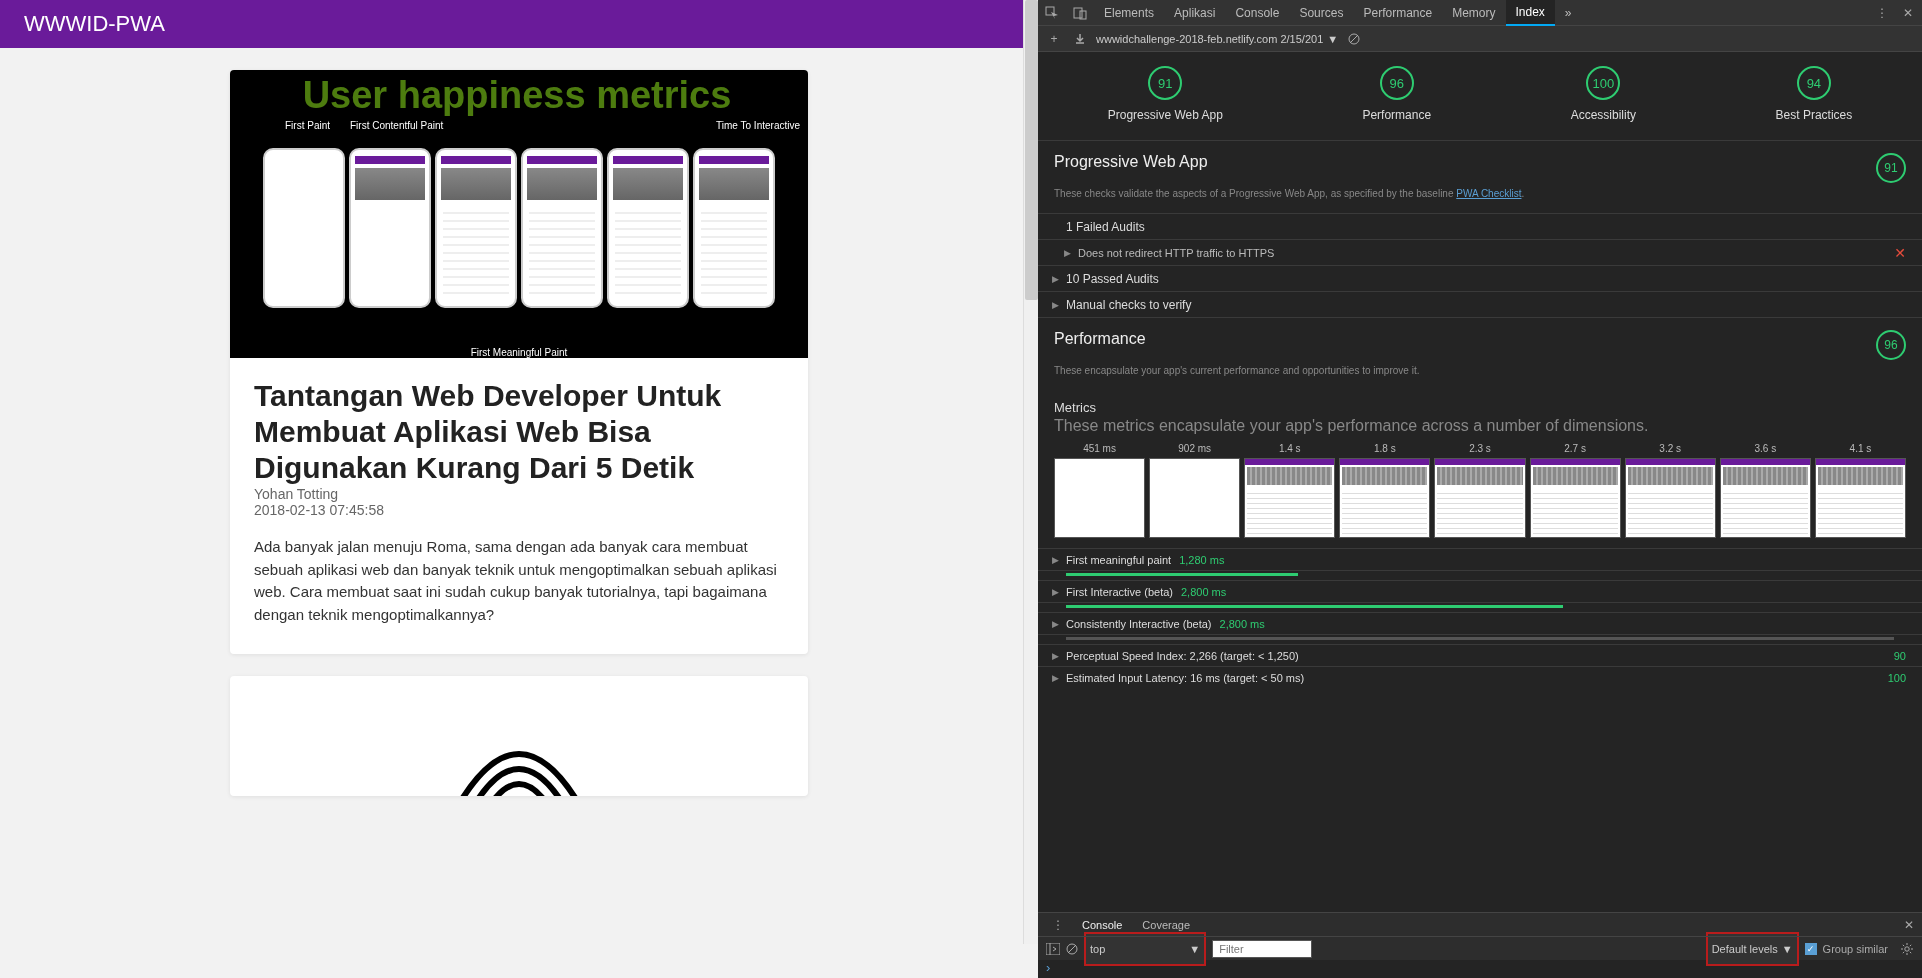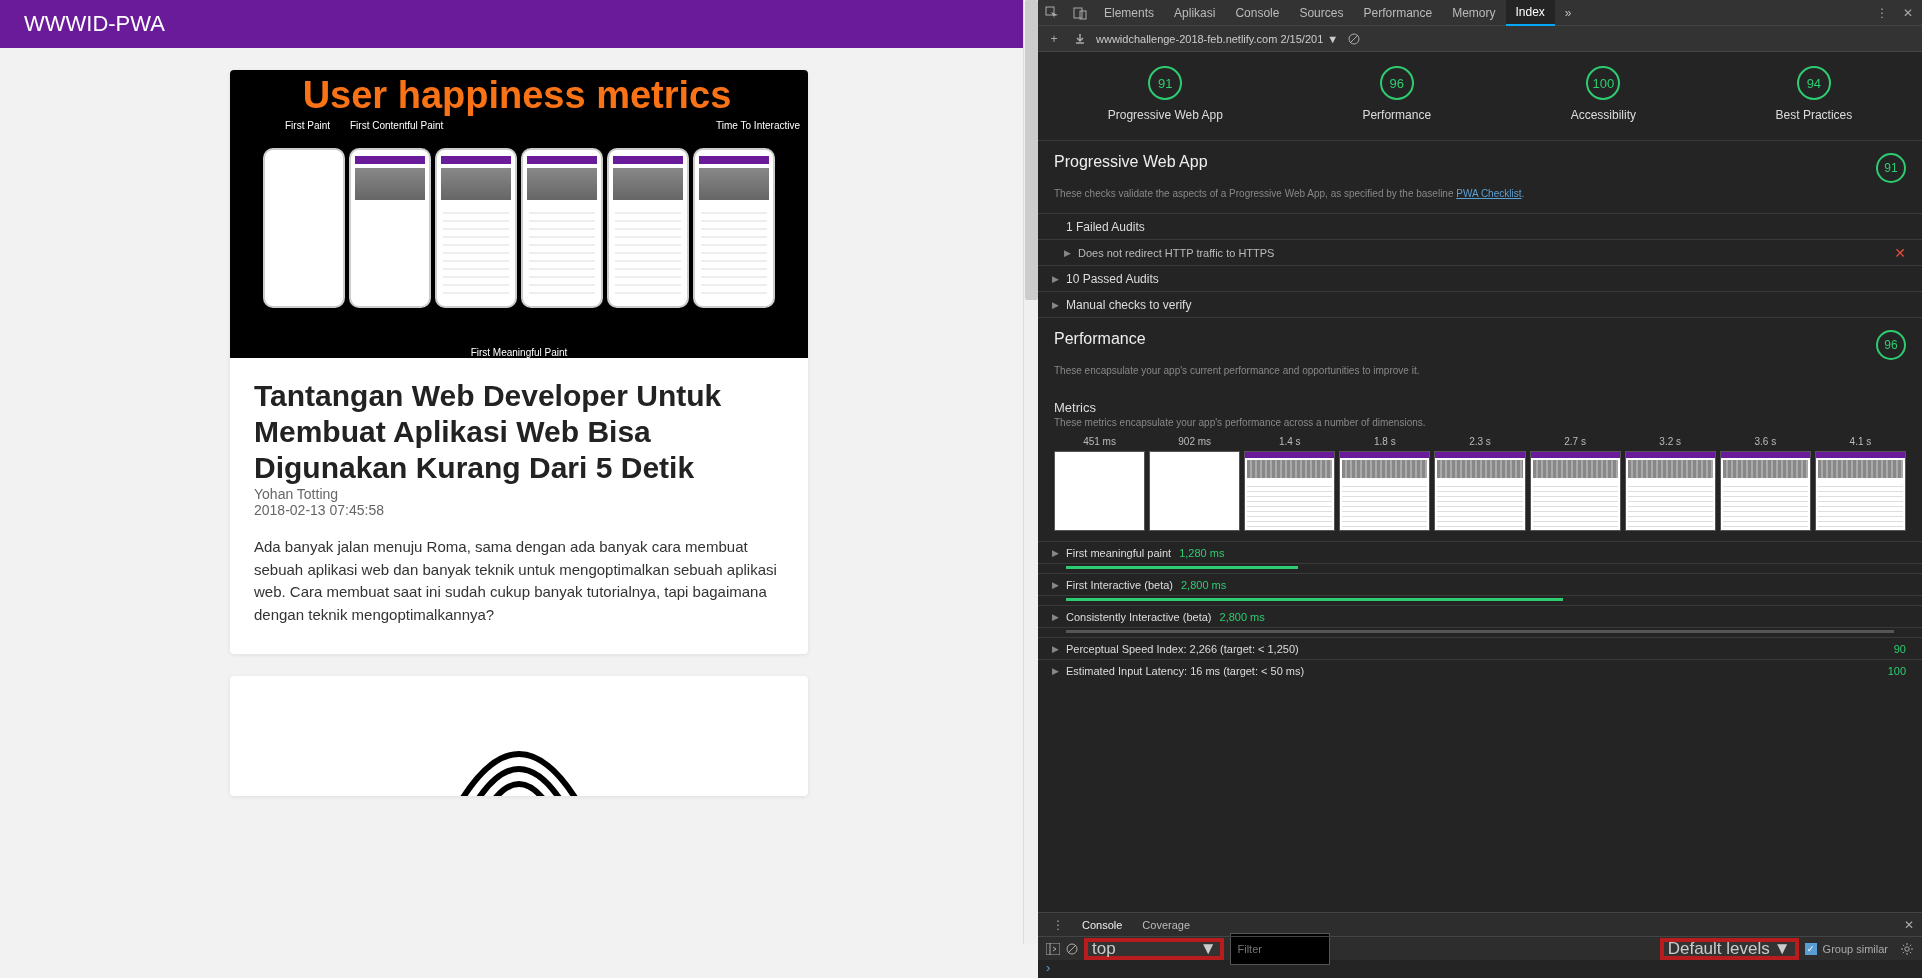--- a/index.html
+++ b/index.html
@@ -4,21 +4,21 @@
 <style>
 * { margin: 0; padding: 0; box-sizing: border-box; }
 body { font-family: -apple-system, Segoe UI, Arial, sans-serif; background: #f2f2f2; height: 978px; width: 1922px; overflow: hidden; display: flex; }
 .left-pane { width: 1038px; height: 944px; background: #f2f2f2; position: relative; overflow-y: auto; }
 .scrollbar-track { width: 15px; height: 978px; background: #f0f0f0; position: absolute; right: 0; top: 0; border-left: 1px solid #ddd; }
 .scrollbar-thumb { width: 13px; height: 300px; background: #ccc; position: absolute; top: 0; left: 1px; border-radius: 2px; }
 .header-bar { height: 48px; background: #6a1b9a; color: #fff; display: flex; align-items: center; padding: 0 24px; font-size: 22px; font-weight: 500; }
 .content { padding: 22px 0 40px; display: flex; flex-direction: column; align-items: center; }
 .card { width: 578px; background: #fff; border-radius: 4px; box-shadow: 0 1px 4px rgba(0,0,0,0.08); }
 .hero { height: 288px; background: #000; position: relative; border-radius: 4px 4px 0 0; overflow: hidden; }
-.hero-title { color: #f97316; font-size: 38px; font-weight: 700; text-align: center; position: absolute; top: 0; left: 0; right: 4px; padding-top: 4px; }
+.hero-title { color: #4d7c0f; font-size: 38px; font-weight: 700; text-align: center; position: absolute; top: 0; left: 0; right: 4px; padding-top: 4px; }
 .hero-labels { position: absolute; top: 50px; left: 0; right: 0; display: flex; justify-content: space-around; color: #fff; font-size: 10px; padding: 0 40px; }
 .hero-label-fp { position: absolute; left: 55px; }
 .hero-label-fcp { position: absolute; left: 120px; }
 .hero-label-tti { position: absolute; right: 8px; }
 .hero-phones { position: absolute; top: 78px; left: 0; right: 0; display: flex; justify-content: center; gap: 4px; }
 .phone { width: 82px; height: 160px; background: #fff; border-radius: 10px; border: 2px solid #ccc; position: relative; }
 .phone.dark::before { content: ''; position: absolute; top: 6px; left: 4px; right: 4px; height: 8px; background: #6a1b9a; }
 .phone.dark .ph-img { position: absolute; top: 18px; left: 4px; right: 4px; height: 32px; background: linear-gradient(#888,#666); }
 .phone.dark .ph-txt { position: absolute; top: 56px; left: 6px; right: 6px; height: 90px; background: repeating-linear-gradient(#fff,#fff 6px,#eee 6px,#eee 8px); }
 .hero-bottom-label { position: absolute; bottom: 0; left: 50%; transform: translateX(-50%); color: #fff; font-size: 10px; }
@@ -49,43 +49,43 @@
 .section-desc { font-size: 10px; color: #888; margin-top: 16px; line-height: 1.4; }
 .section-desc a { color: #5a9fd4; text-decoration: underline; }
 .section-score { position: absolute; right: 16px; top: 12px; width: 30px; height: 30px; border-radius: 50%; border: 2px solid #2ecc71; display: flex; align-items: center; justify-content: center; color: #2ecc71; font-size: 12px; }
 .audit-row { height: 26px; display: flex; align-items: center; padding: 0 16px 0 28px; border-top: 1px solid #3a3a3a; color: #ddd; font-size: 12px; position: relative; cursor: pointer; }
 .audit-row.sub { padding-left: 40px; color: #bbb; font-size: 11px; }
 .audit-row .arrow { position: absolute; left: 14px; color: #888; font-size: 9px; }
 .audit-row.sub .arrow { left: 26px; }
 .audit-fail-x { position: absolute; right: 16px; color: #e74c3c; font-size: 14px; }
 .metrics-header { padding: 10px 16px 6px; }
 .metrics-title { font-size: 13px; color: #ddd; }
-.metrics-desc { font-size: 10px; color: #888; margin-top: 2px; }
+.metrics-desc { font-size: 16px; color: #888; margin-top: 2px; }
 .filmstrip-times { display: flex; padding: 2px 16px 0; gap: 4px; align-items: center; }
 .filmstrip-time { flex: 1; text-align: center; font-size: 10px; color: #bbb; }
 .filmstrip { display: flex; padding: 4px 16px 10px; gap: 4px; }
 .frame { flex: 1; height: 80px; background: #fff; border: 1px solid #555; position: relative; }
 .frame.loaded::before { content: ''; position: absolute; top: 0; left: 0; right: 0; height: 6px; background: #6a1b9a; }
 .frame.loaded .fgrey { position: absolute; top: 8px; left: 2px; right: 2px; height: 18px; background: repeating-linear-gradient(90deg,#888,#888 3px,#aaa 3px,#aaa 5px); }
 .frame.loaded .ftxt { position: absolute; top: 30px; left: 2px; right: 2px; bottom: 2px; background: repeating-linear-gradient(#fff,#fff 4px,#ddd 4px,#ddd 5px); }
 .metric-row { height: 22px; display: flex; align-items: center; padding: 0 16px 0 28px; border-top: 1px solid #3a3a3a; font-size: 11px; color: #ddd; position: relative; }
 .metric-row .arrow { position: absolute; left: 14px; color: #888; font-size: 9px; }
 .metric-row .mval { color: #2ecc71; margin-left: 8px; }
 .metric-row .mscore { position: absolute; right: 16px; color: #2ecc71; font-size: 11px; }
 .metric-bar-row { padding: 2px 28px 4px; border-top: 1px solid #3a3a3a; }
 .metric-bar { height: 3px; background: #2ecc71; width: 30%; }
 .metric-bar.grey { background: #555; width: 100%; }
 .drawer { height: 48px; background: #2d2d2d; border-top: 1px solid #444; }
 .drawer-tabs { height: 24px; display: flex; align-items: center; padding: 0 8px; gap: 4px; border-bottom: 1px solid #444; position: relative; }
 .drawer-tab { padding: 0 8px; font-size: 11px; color: #bbb; cursor: pointer; }
 .drawer-tab.active { color: #eee; }
 .drawer-close { position: absolute; right: 8px; color: #aaa; cursor: pointer; }
 .drawer-controls { height: 24px; display: flex; align-items: center; padding: 0 8px; gap: 6px; font-size: 11px; color: #aaa; }
-.drawer-select { background: #333; border: 4px solid #b91c1c; color: #ccc; font-size: 17px; height: 22px; padding: 0 4px; display: flex; align-items: center; gap: 4px; }
-.drawer-filter { background: #000000; border: 1px solid #555; color: #888; font-size: 11px; height: 32px; padding: 0 6px; width: 100px; }
+.drawer-select { background: #333; border: 2px solid #b91c1c; color: #ccc; font-size: 11px; height: 34px; padding: 0 4px; display: flex; align-items: center; gap: 4px; }
+.drawer-filter { background: #ffffff; border: 1px solid #555; color: #888; font-size: 11px; height: 18px; padding: 0 6px; width: 100px; }
 .drawer-levels { margin-left: auto; display: flex; align-items: center; gap: 6px; }
 .cb { width: 12px; height: 12px; background: #5a9fd4; display: inline-flex; align-items: center; justify-content: center; color: #fff; font-size: 9px; }
 .prompt-row { height: 18px; padding-left: 8px; color: #5a9fd4; font-size: 13px; }
 .kebab { color: #aaa; padding: 0 6px; }
 svg { display: block; }
 </style>
 </head>
 <body>
 
 <div class="left-pane">

